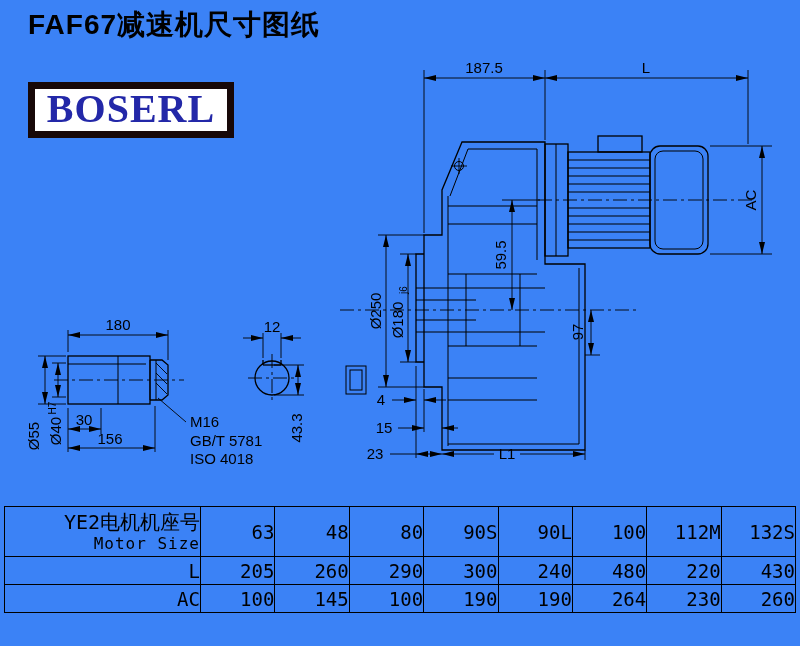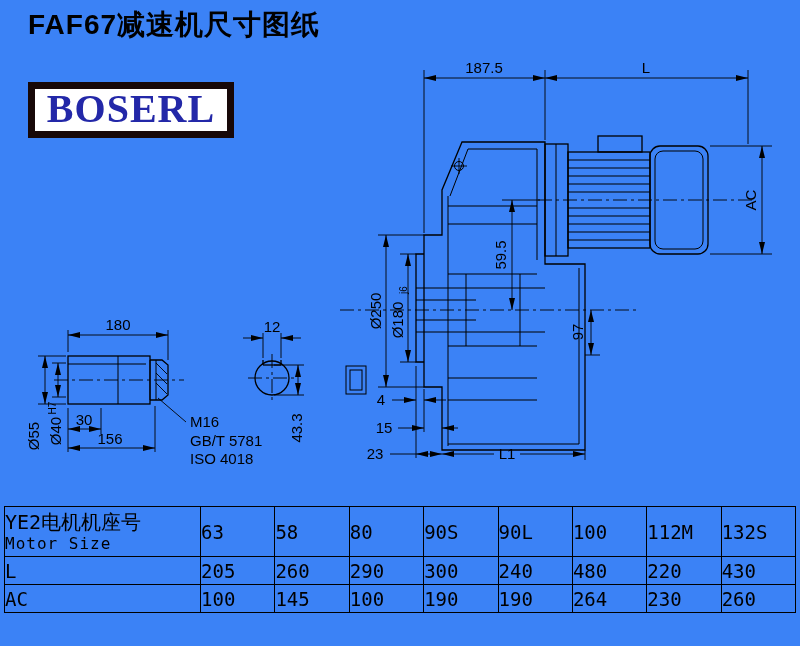--- a/index.html
+++ b/index.html
@@ -30,21 +30,21 @@
   svg.drawing text {
     font-family:"Liberation Sans", sans-serif; font-size:15px;
     fill:#000; stroke:none; text-anchor:middle;
   }
   svg.drawing text.small { font-size:10px; }
   svg.drawing text.start { text-anchor:start; }
 
   table.dims-table {
     position:absolute; left:4px; top:506px; width:792px;
     border-collapse:collapse; table-layout:fixed;
-    font-family:"DejaVu Sans Mono", monospace; font-size:19px; text-align:left;
+    font-family:"DejaVu Sans Mono", monospace; font-size:19px; text-align:right;
   }
   table.dims-table th, table.dims-table td {
     border:1.5px solid #000; font-weight:normal; padding:0; height:28px;
     overflow:hidden; white-space:nowrap;
   }
   table.dims-table tr.hdr th { height:50px; }
   table.dims-table col.col0 { width:196px; }
   .hdr-cn { font-size:20px; line-height:1.2; }
   .hdr-en { font-size:16px; line-height:1.2; letter-spacing:1px; }
 </style>
@@ -244,21 +244,21 @@
         <col>
         <col>
     </colgroup>
     <tbody>
       <tr class="hdr">
         <th>
           <div class="hdr-cn">YE2电机机座号</div>
           <div class="hdr-en">Motor Size</div>
         </th>
         <th>63</th>
-        <th>58</th>
+        <th>48</th>
         <th>80</th>
         <th>90S</th>
         <th>90L</th>
         <th>100</th>
         <th>112M</th>
         <th>132S</th>
       </tr>
       <tr>
         <td>L</td>
         <td>205</td>

